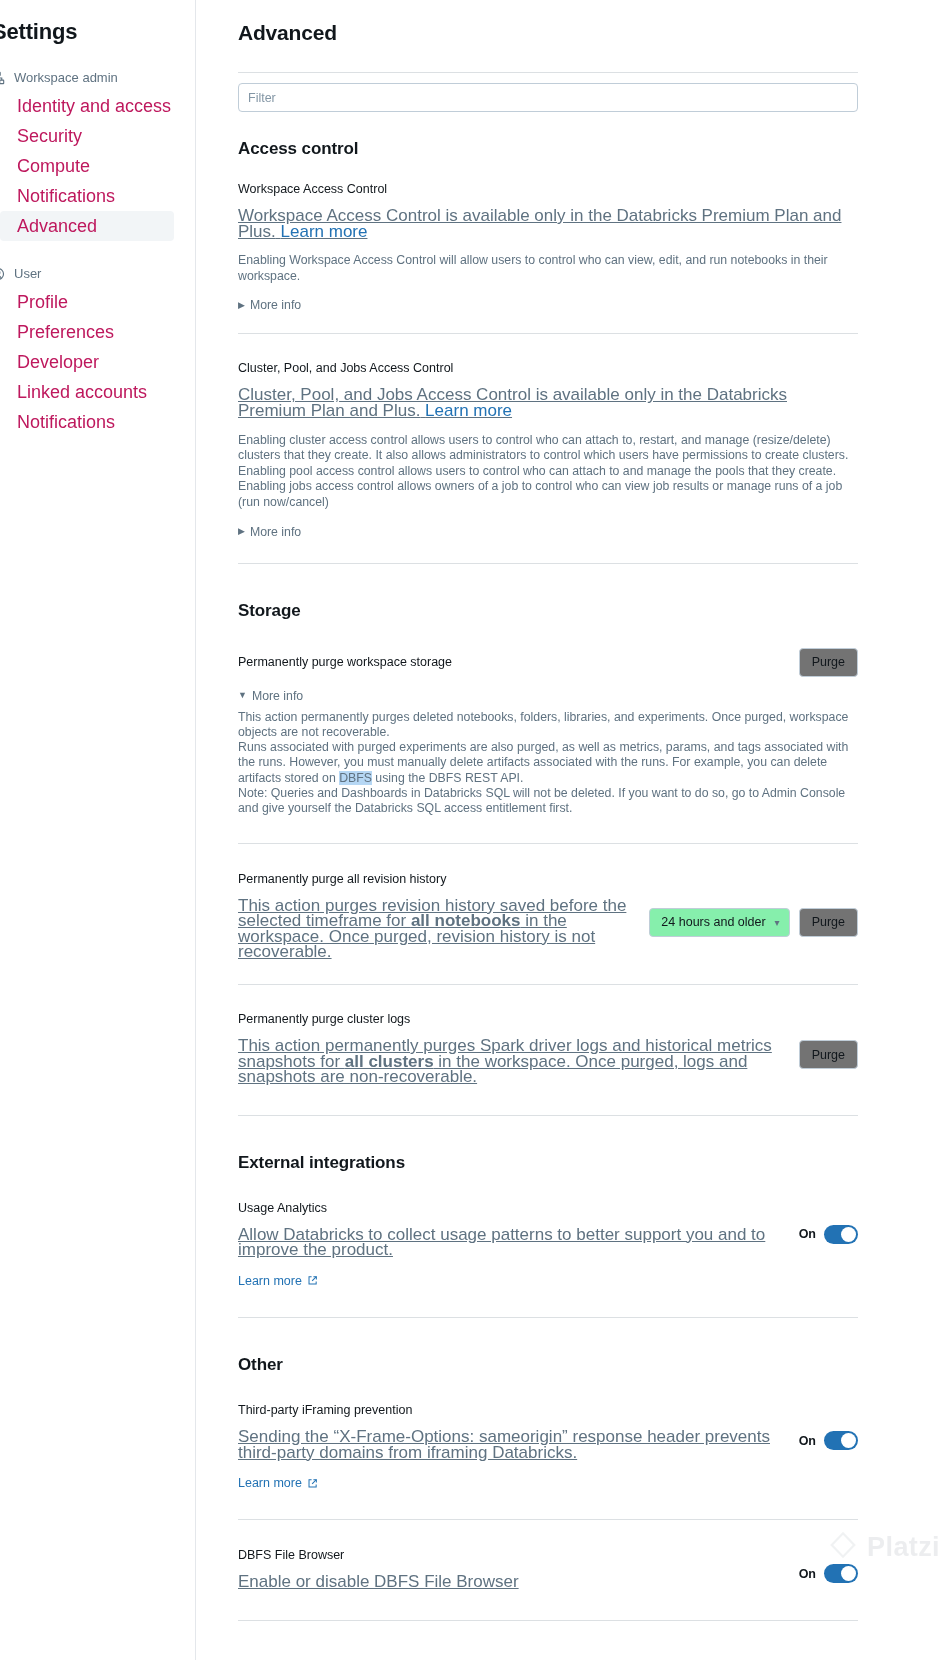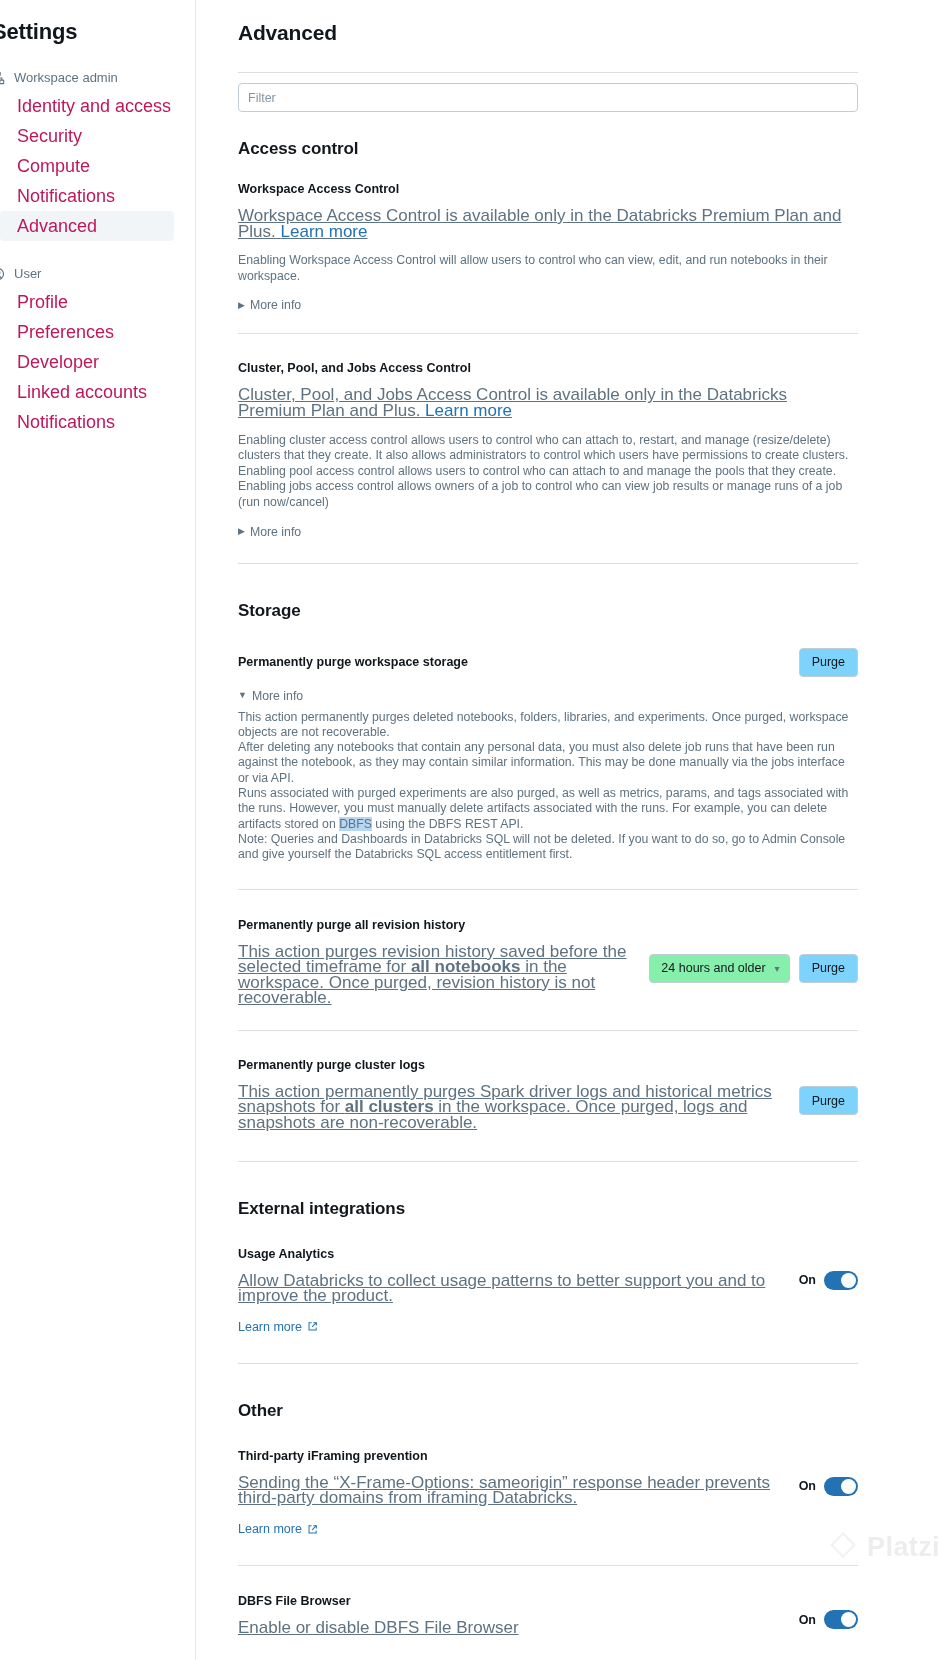--- a/index.html
+++ b/index.html
@@ -109,21 +109,21 @@
   .setting-main { flex: 1 1 auto; min-width: 0; }
   .setting-aside {
     flex: 0 0 auto;
     display: flex;
     align-items: center;
     gap: 9px;
   }
 
   .setting-name {
     font-size: 12.5px;
-    font-weight: 700;
+    font-weight: 400;
     color: #11171C;
     line-height: 17px;
   }
   .setting-desc {
     font-size: 17px;
     color: #5F7281;
     line-height: 15.6px;
     margin-top: 10px;
     text-decoration: underline;
   }
@@ -150,21 +150,21 @@
 
   .info-block { margin-top: 7px; }
   .info-line {
     font-size: 12.3px;
     color: #5F7281;
     line-height: 15.3px;
   }
 
   
   .btn {
-    background: #7dd3fc;
+    background: #737373;
     border: 1px solid #C0CDD8;
     border-radius: 4px;
     height: 29px;
     padding: 12px 12px;
     font-size: 12.5px;
     font-family: "Liberation Sans", sans-serif;
     color: #11171C;
     cursor: pointer;
     display: inline-flex;
     align-items: center;
@@ -337,21 +337,20 @@
           <div class="setting-aside">
             <button class="btn">Purge</button>
           </div>
         </div>
         <div class="more-info" style="margin-top:12px">
           <span class="caret">▼</span>
           <span>More info</span>
         </div>
         <div class="info-block">
           <div class="info-line">This action permanently purges deleted notebooks, folders, libraries, and experiments. Once purged, workspace objects are not recoverable.</div>
-          <div class="info-line">After deleting any notebooks that contain any personal data, you must also delete job runs that have been run against the notebook, as they may contain similar information. This may be done manually via the jobs interface or via API.</div>
           <div class="info-line">Runs associated with purged experiments are also purged, as well as metrics, params, and tags associated with the runs. However, you must manually delete artifacts associated with the runs. For example, you can delete artifacts stored on <span class="sel">DBFS</span> using the DBFS REST API.</div>
           <div class="info-line">Note: Queries and Dashboards in Databricks SQL will not be deleted. If you want to do so, go to Admin Console and give yourself the Databricks SQL access entitlement first.</div>
         </div>
       </div>
 
       <div class="divider" style="margin-top:26px"></div>
 
       <div style="margin-top:27px">
         <div class="setting-row">
           <div class="setting-main" style="max-width:400px">

